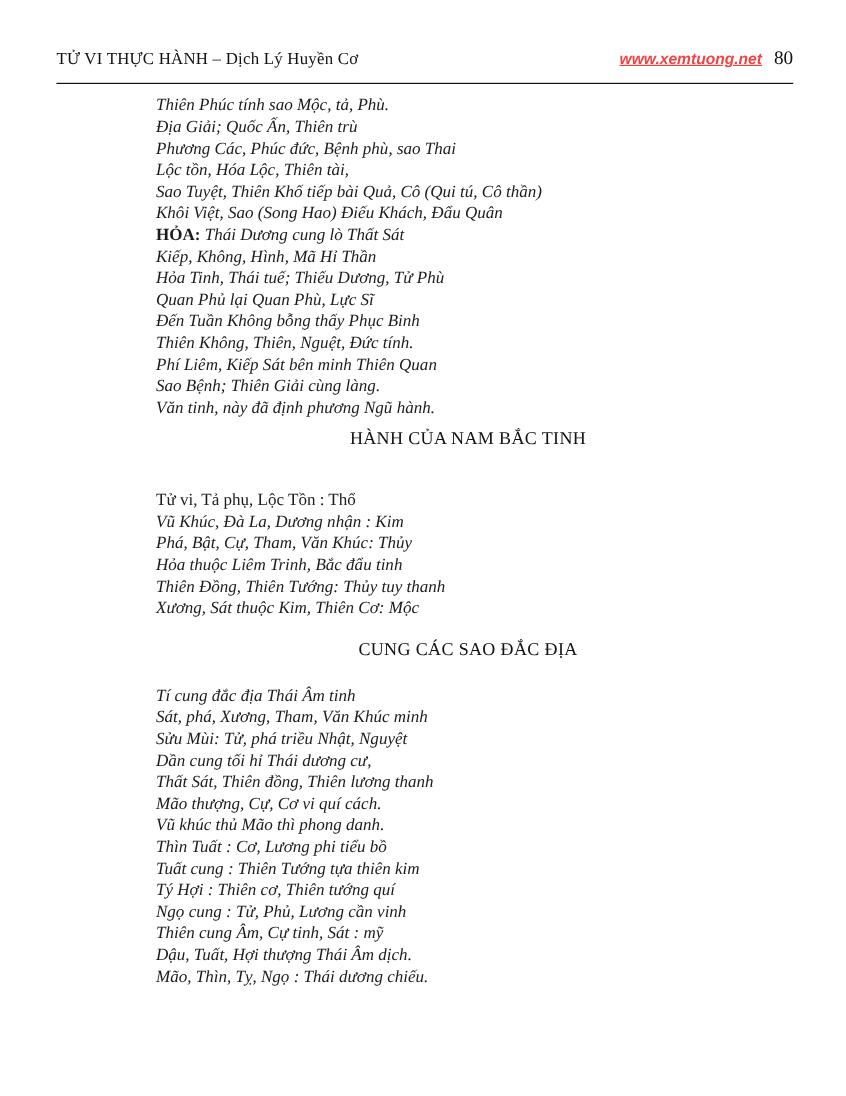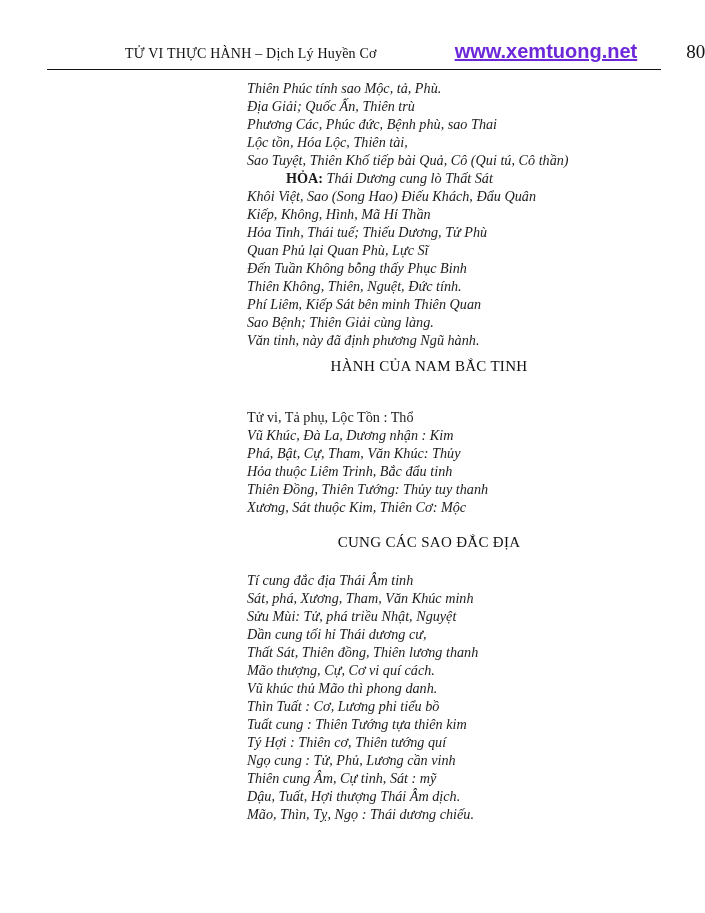--- a/index.html
+++ b/index.html
@@ -1,15 +1,15 @@
 <!DOCTYPE html>
 <html><head>
 <meta charset="utf-8">
 <style>
-  * { box-sizing: border-box; padding-left: 39px; }
+  * { box-sizing: border-box; }
   html, body { margin: 0; padding: 0; background: #ffffff; }
   .page {
     position: relative;
     width: 705px;
     height: 913px;
     background: #ffffff;
     font-family: "Liberation Serif", serif;
     color: #1b1b1b;
     overflow: hidden;
   }
@@ -25,27 +25,28 @@
   .header-title {
     font-size: 14px;
     letter-spacing: 0.2px;
     white-space: nowrap;
     color: #111;
   }
   .header-right { display: flex; align-items: baseline; gap: 10px; }
   .site-link {
     font-family: "Liberation Sans", sans-serif;
     font-weight: bold;
-    font-size: 20px;
-    color: #6d28d9;
+    font-size: 13px;
+    color: #ef4444;
     text-decoration: underline;
     cursor: pointer;
     white-space: nowrap;
+    font-style: italic;
   }
-  .page-num { font-size: 19px; color: #111; }
+  .page-num { font-size: 16px; color: #111; }
   .rule {
     position: absolute;
     top: 69px;
     left: 47px;
     width: 614px;
     height: 0;
     border-top: 1.6px solid #111;
   }
   .content {
     position: absolute;
@@ -90,22 +91,22 @@
 
   <div class="rule"></div>
 
   <div class="content">
     <div>
         <p class="line">Thiên Phúc tính sao Mộc, tả, Phù.</p>
         <p class="line">Địa Giải; Quốc Ấn, Thiên trù</p>
         <p class="line">Phương Các, Phúc đức, Bệnh phù, sao Thai</p>
         <p class="line">Lộc tồn, Hóa Lộc, Thiên tài,</p>
         <p class="line">Sao Tuyệt, Thiên Khố tiếp bài Quả, Cô (Qui tú, Cô thần)</p>
+        <p class="line">Khôi Việt, Sao (Song Hao) Điếu Khách, Đẩu Quân</p>
         <p class="line"><b class="prefix">HỎA:</b> Thái Dương cung lò Thất Sát</p>
-        <p class="line">Khôi Việt, Sao (Song Hao) Điếu Khách, Đẩu Quân</p>
         <p class="line">Kiếp, Không, Hình, Mã Hỉ Thần</p>
         <p class="line">Hỏa Tinh, Thái tuế; Thiếu Dương, Tử Phù</p>
         <p class="line">Quan Phủ lại Quan Phù, Lực Sĩ</p>
         <p class="line">Đến Tuần Không bỗng thấy Phục Binh</p>
         <p class="line">Thiên Không, Thiên, Nguệt, Đức tính.</p>
         <p class="line">Phí Liêm, Kiếp Sát bên minh Thiên Quan</p>
         <p class="line">Sao Bệnh; Thiên Giải cùng làng.</p>
         <p class="line">Văn tinh, này đã định phương Ngũ hành.</p>
       </div>
 

